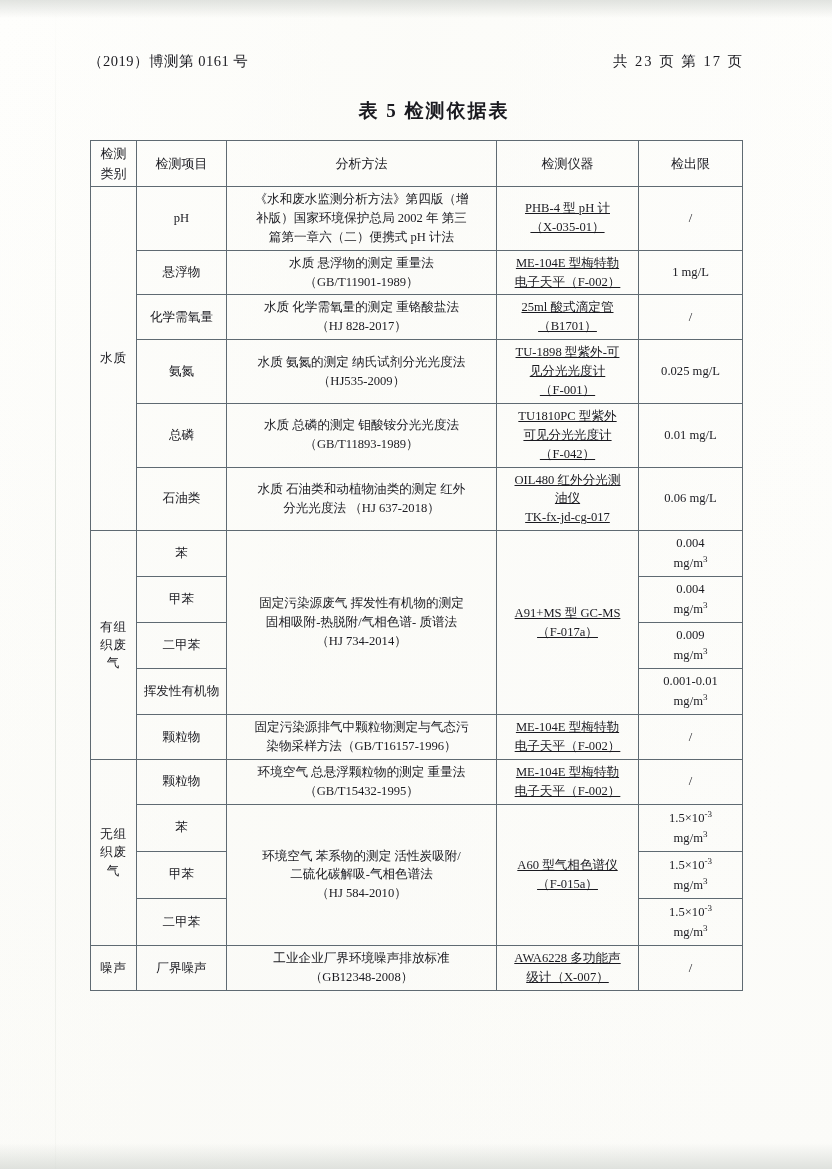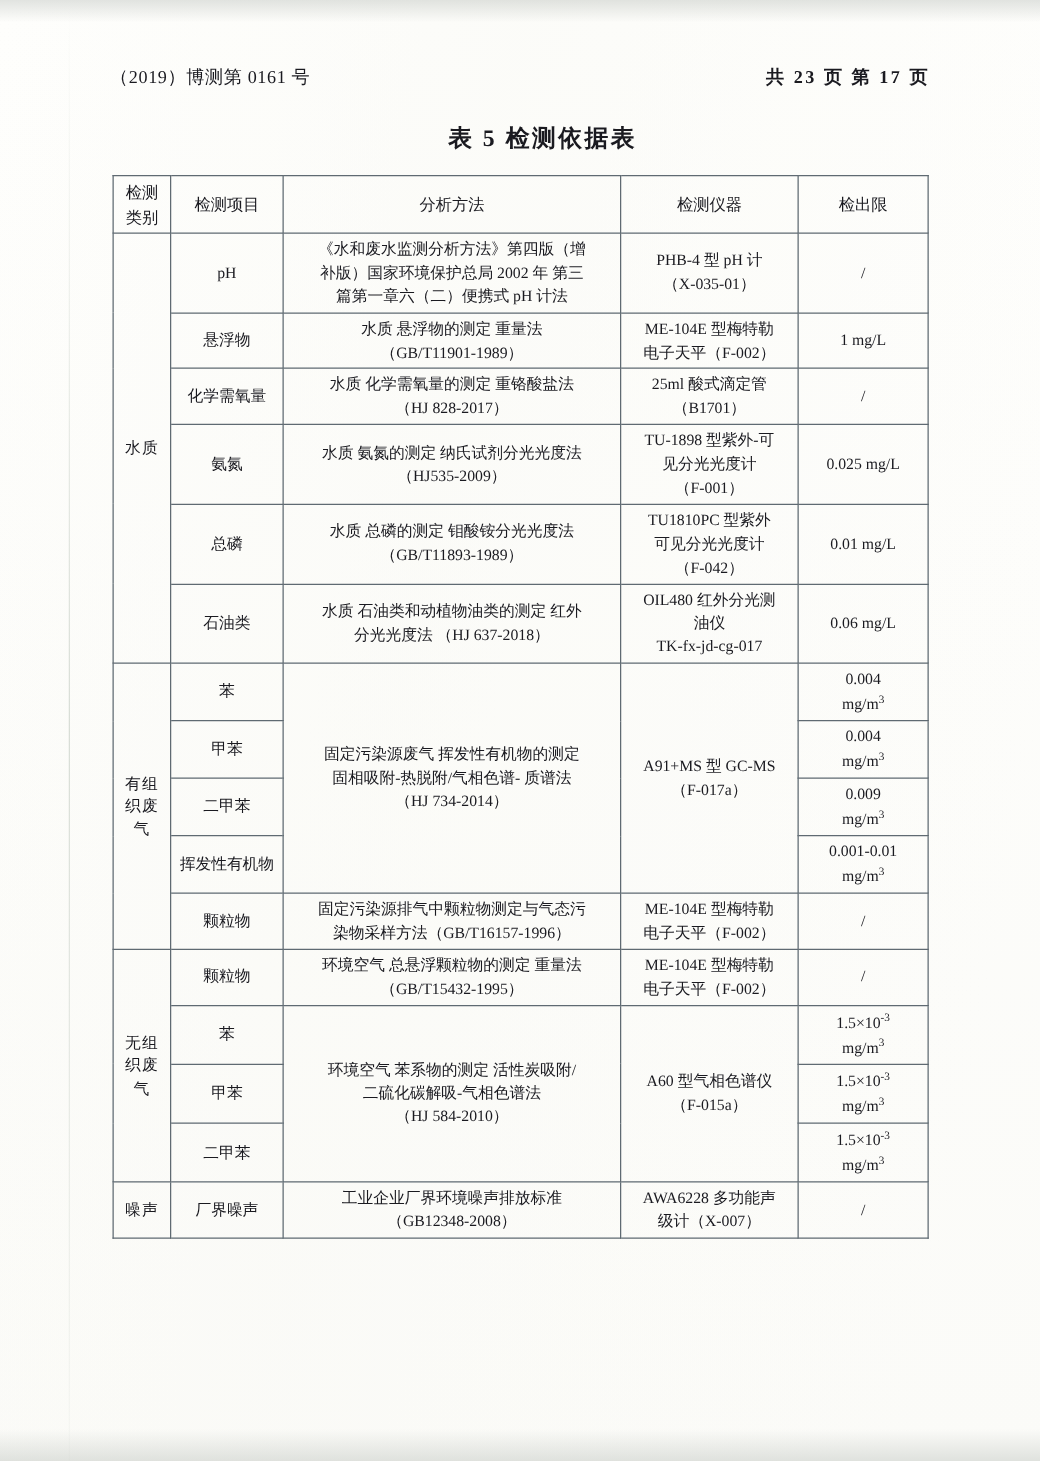--- a/index.html
+++ b/index.html
@@ -36,21 +36,21 @@
     left: 88px;
     top: 52px;
     width: 656px;
     display: flex;
     justify-content: space-between;
     align-items: flex-end;
     font-size: 14.5px;
     letter-spacing: 0.5px;
   }
   .header .doc-no { white-space: nowrap; }
-  .header .page-no { white-space: nowrap; letter-spacing: 2px; font-weight: bold; }
+  .header .page-no { white-space: nowrap; letter-spacing: 2px; }
 
   .title {
     position: absolute;
     top: 98px;
     left: 18px;
     width: 832px;
     text-align: center;
     font-size: 19px;
     font-weight: bold;
     letter-spacing: 2px;
@@ -92,21 +92,21 @@
   .cat-cell .stack {
     display: block;
     line-height: 1.45;
     text-align: center;
   }
   .method-cell {
     text-align: center;
     padding: 5px 8px;
   }
   .method-cell .ln { display: block; }
-  .instr-cell .ln { display: block; }
+  .instr-cell .ln { display: block; text-decoration: underline; }
   .limit-cell .ln { display: block; }
   .sup { vertical-align: super; font-size: 9px; }
   .note {
     position: absolute;
     left: 96px;
     top: 1044px;
     font-size: 12.4px;
     letter-spacing: 0.3px;
   }
   .slash { font-size: 13px; }

